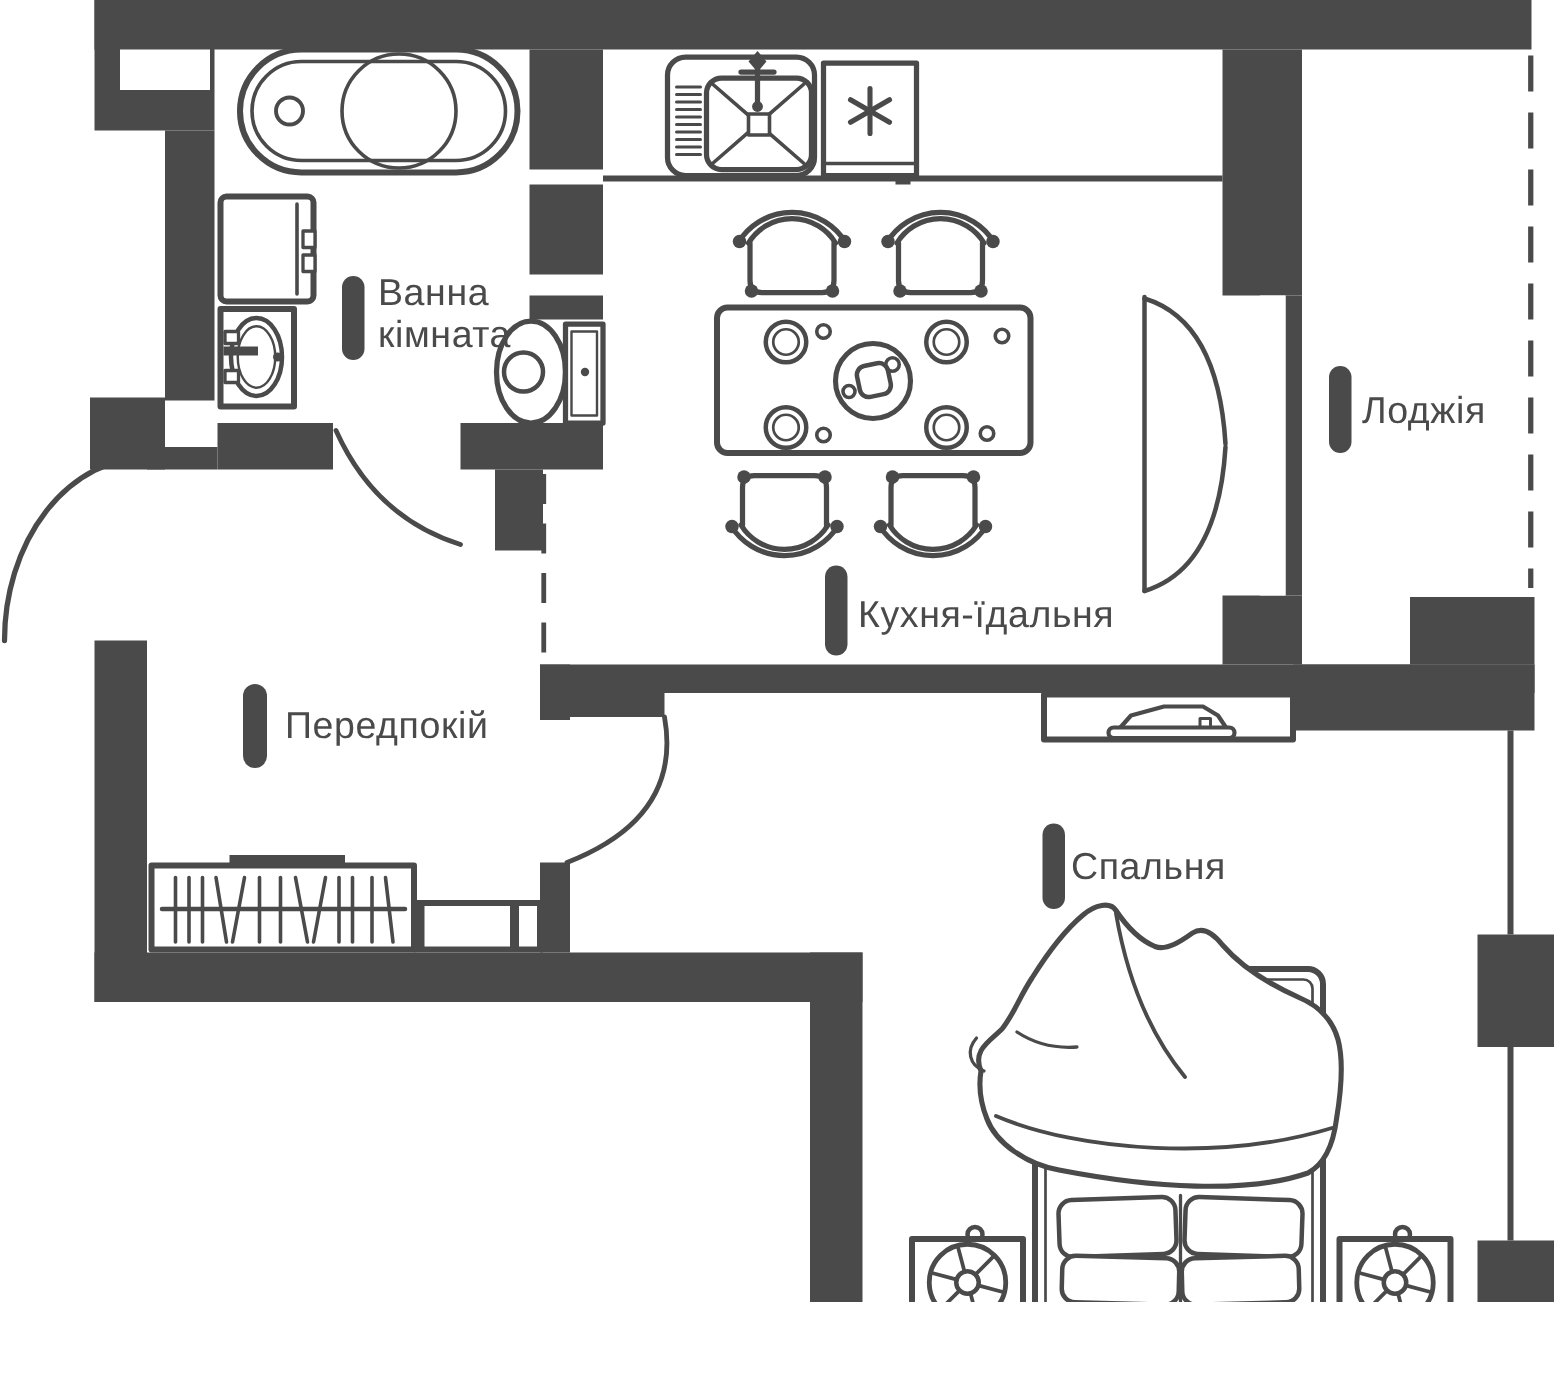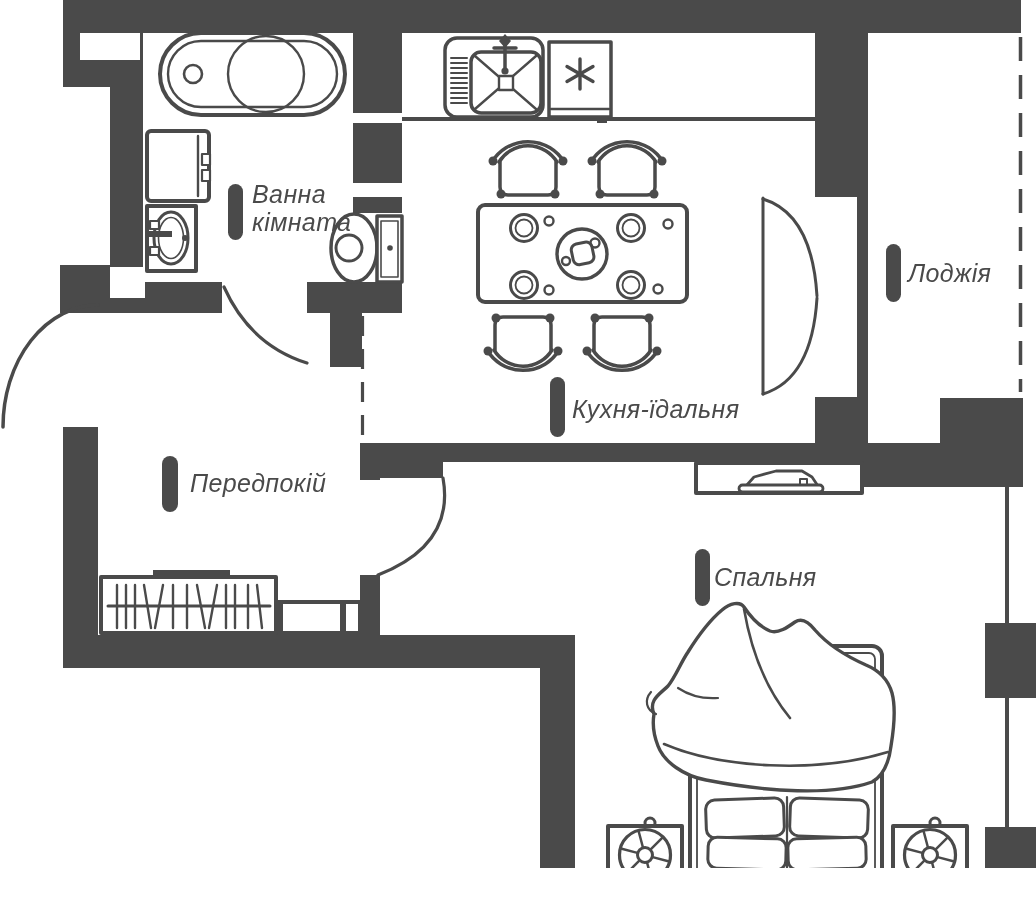--- a/index.html
+++ b/index.html
@@ -1,16 +1,16 @@
 <!DOCTYPE html>
 <html><head>
 <meta charset="utf-8">
 <style>
   html,body { margin:0; padding:0; background:#ffffff; }
-  #stage { position:relative; width:1036px; height:868px; background:#ffffff; overflow:hidden;font-style:italic; }
+  #stage { position:relative; width:1036px; height:868px; background:#ffffff; overflow:hidden; }
   svg { position:absolute; left:0; top:0; }
   .room-label { font-family:"Liberation Sans","DejaVu Sans",sans-serif;
                 font-size:25px; font-weight:500; letter-spacing:0.4px; }
 </style>
 </head>
 <body>
 
 <div id="stage">
 <svg width="1036" height="924" viewBox="0 0 1036 924">
 

